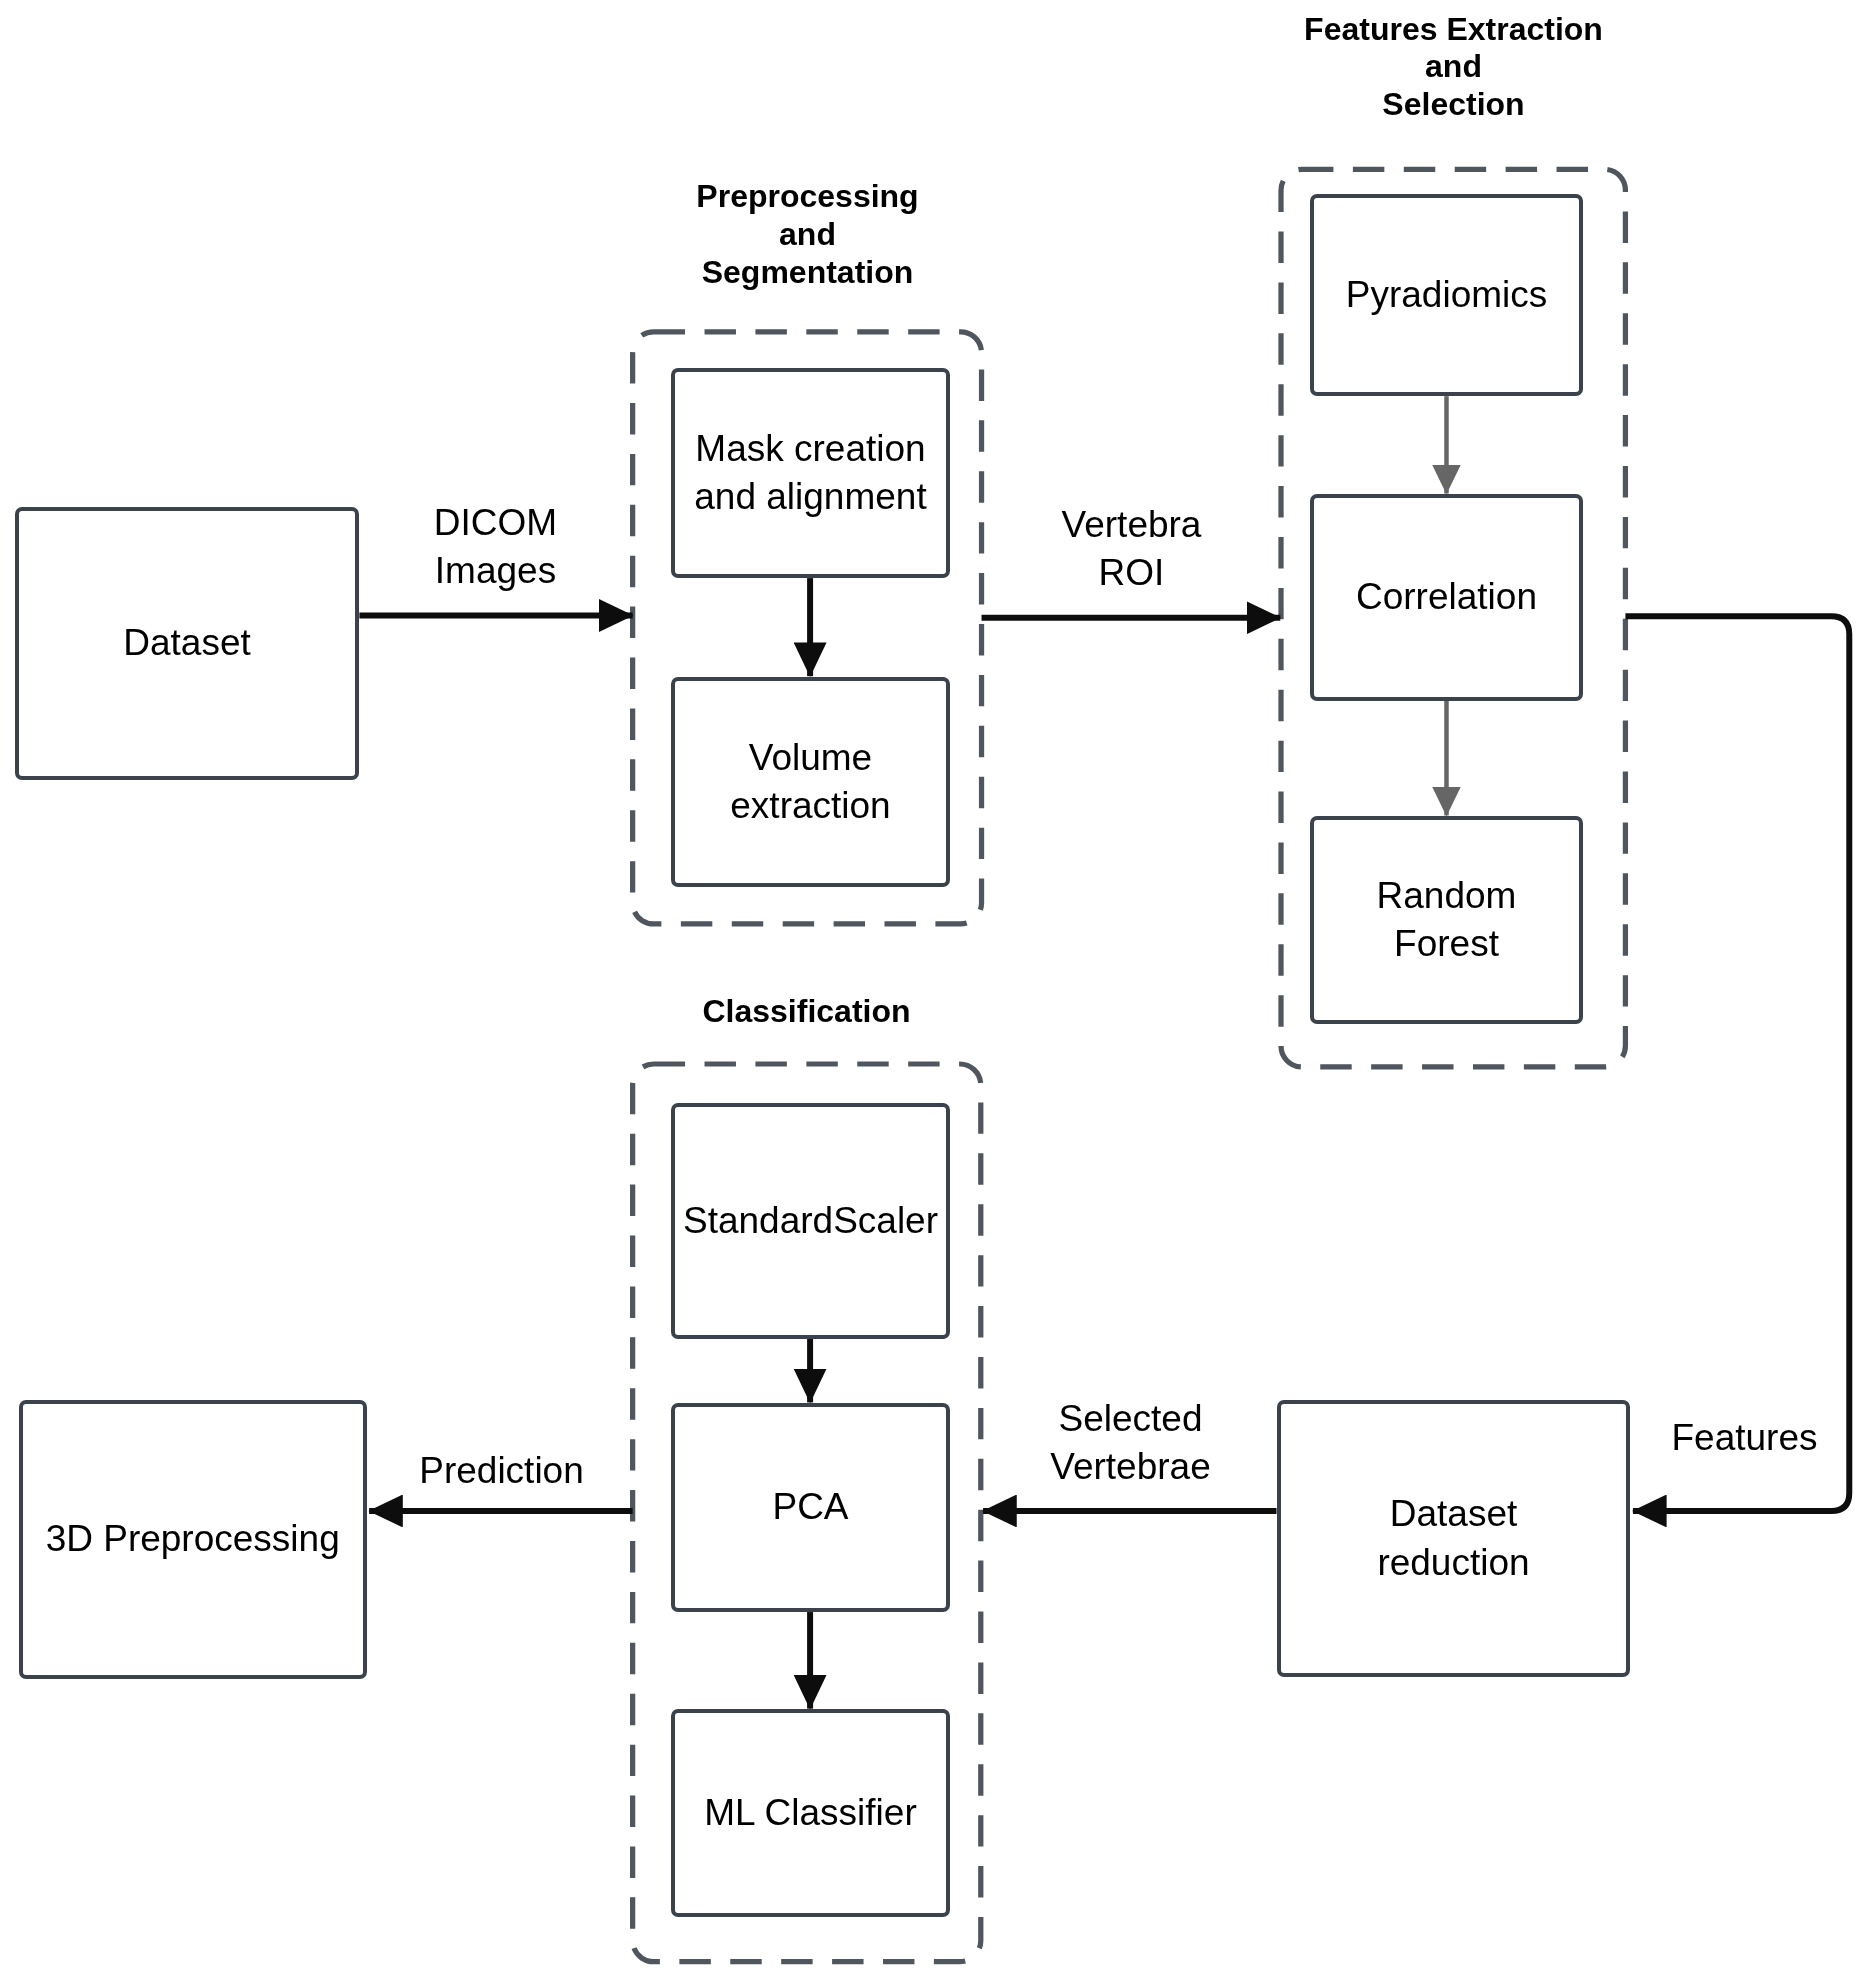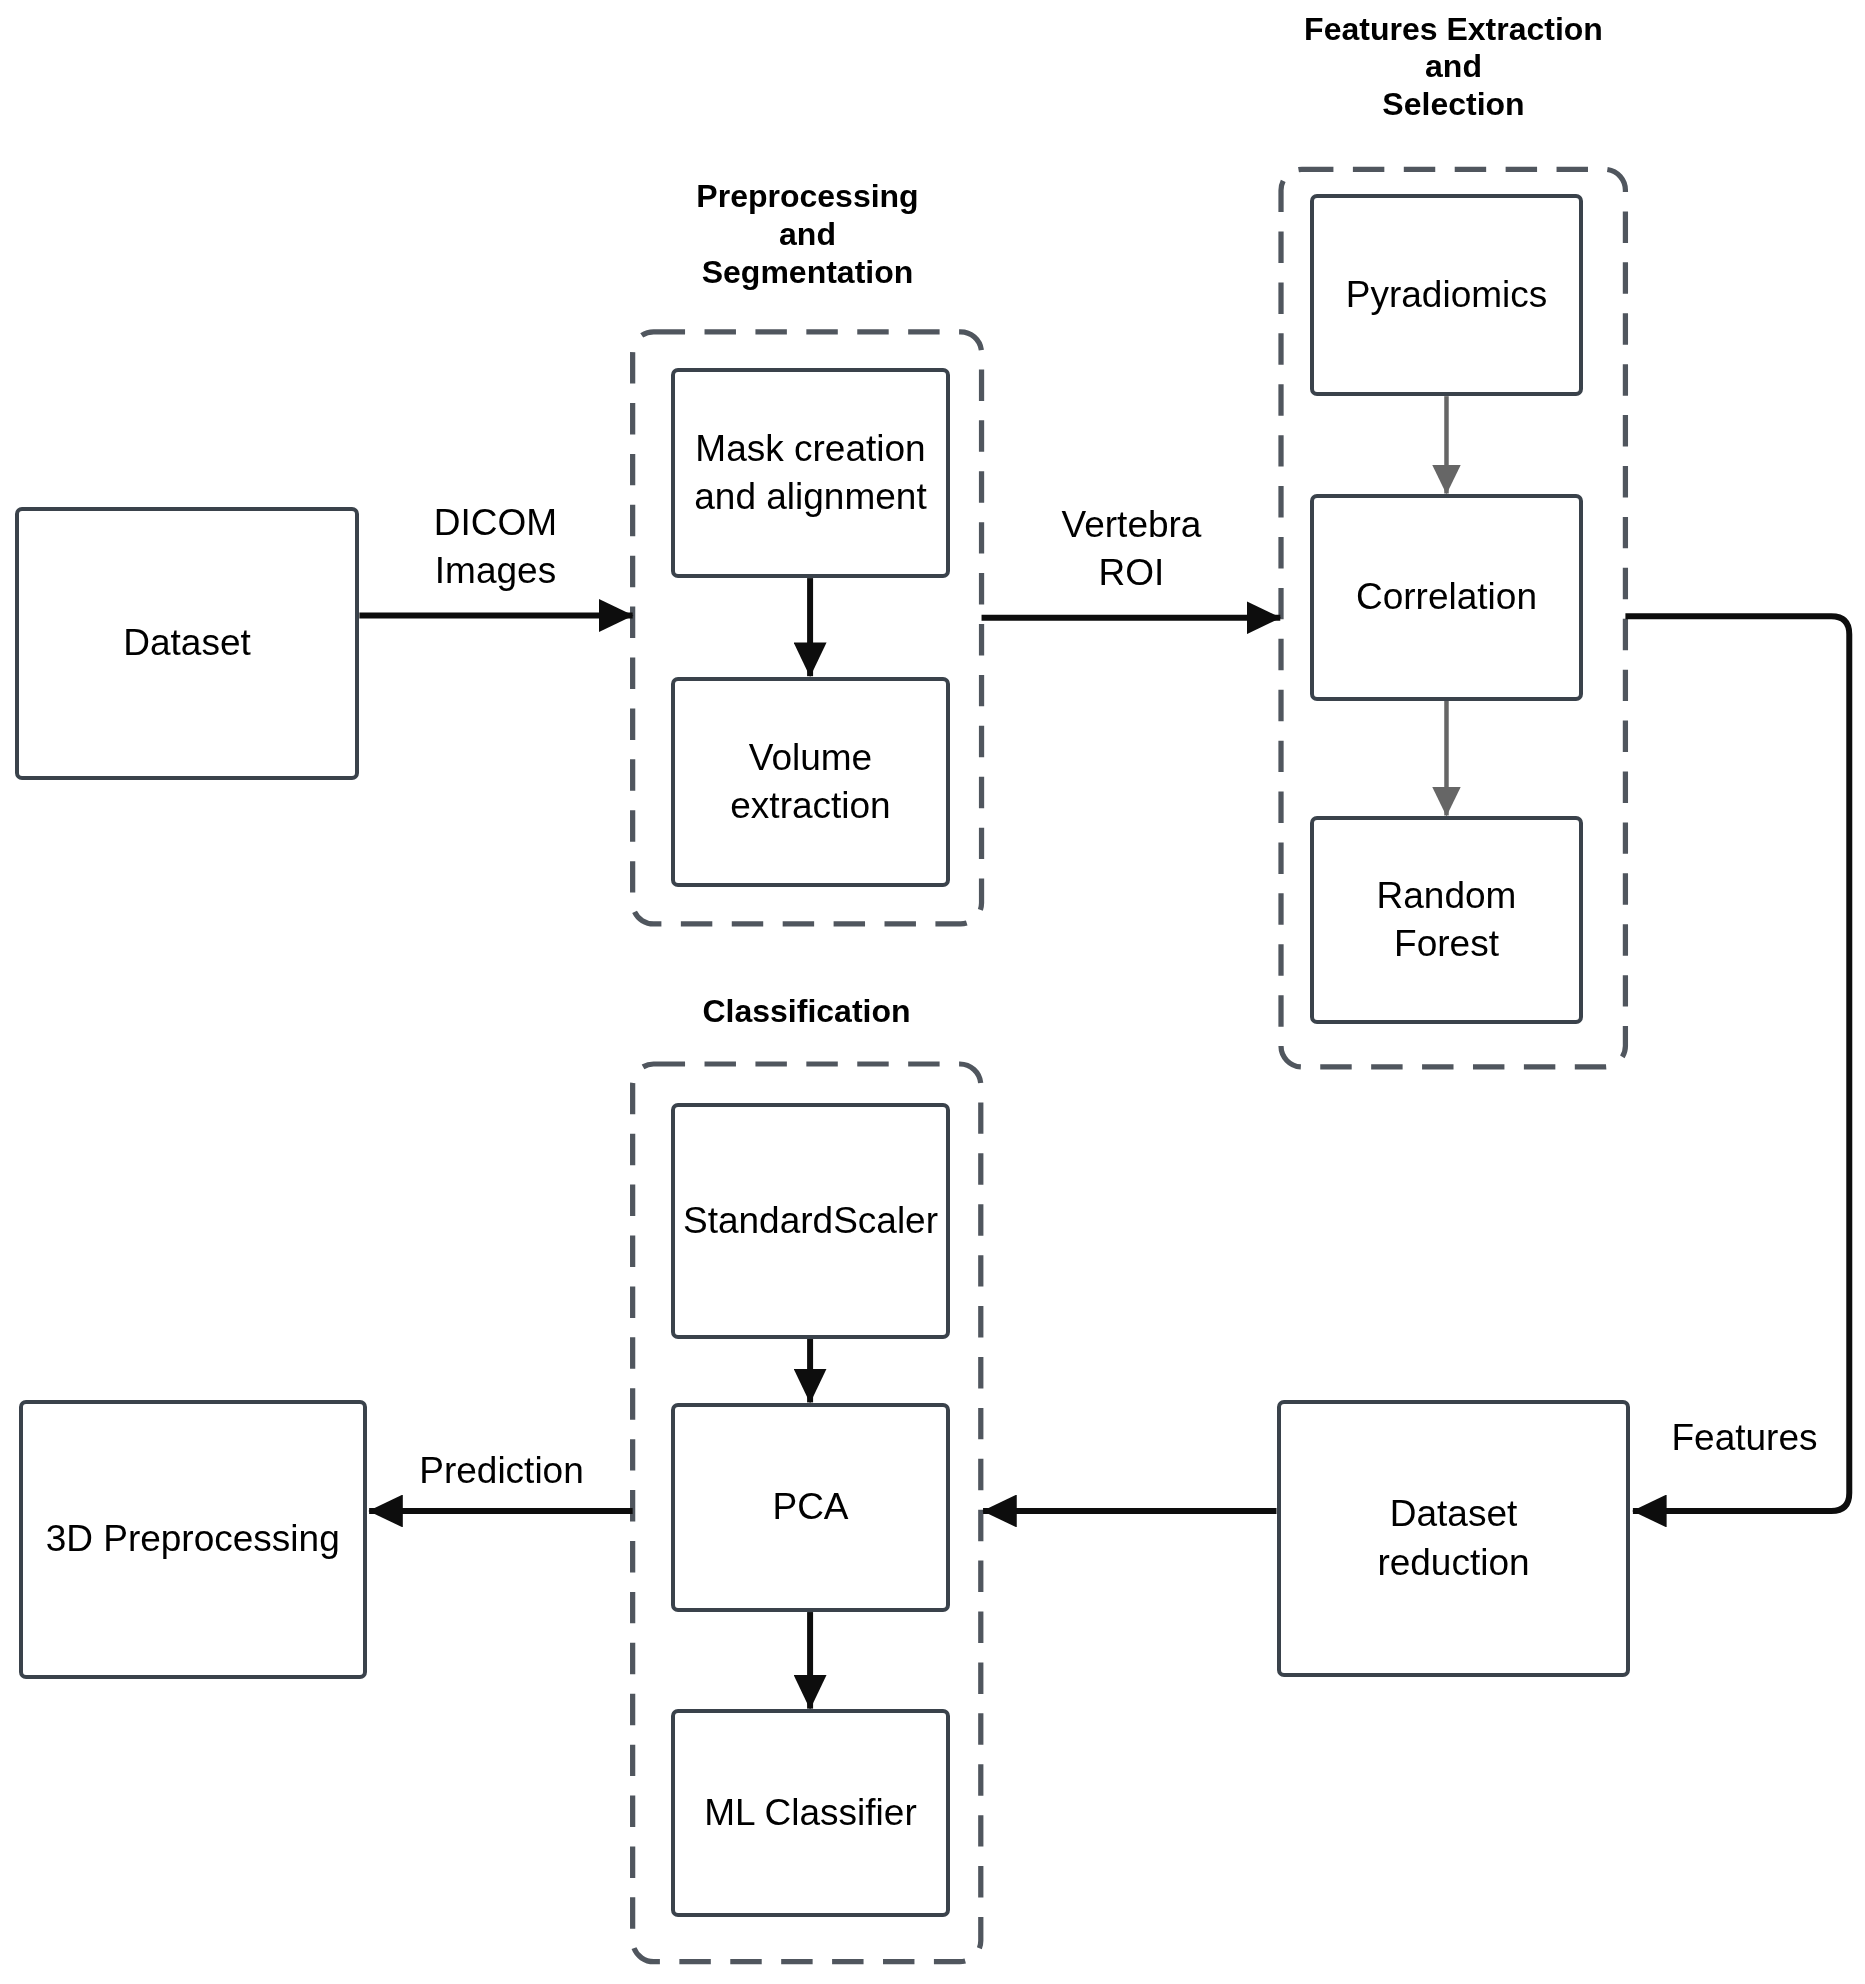--- a/index.html
+++ b/index.html
@@ -138,16 +138,18 @@
 
   <div class="node bold" style="left:18.7px; top:1372px; width:348px; height:279px;">
     <span>3D Preprocessing</span>
   </div>
 
   <div class="edge-label" style="left:383px; top:499px; width:225px;">DICOM
 Images</div>
   <div class="edge-label" style="left:1019px; top:501px; width:225px;">Vertebra
 ROI</div>
   <div class="edge-label" style="left:1632px; top:1414px; width:225px;">Features</div>
+  <div class="edge-label" style="left:1018px; top:1395px; width:225px;">Selected
+Vertebrae</div>
   <div class="edge-label" style="left:389px; top:1447px; width:225px;">Prediction</div>
 
 </div>
 
 
 </body></html>

